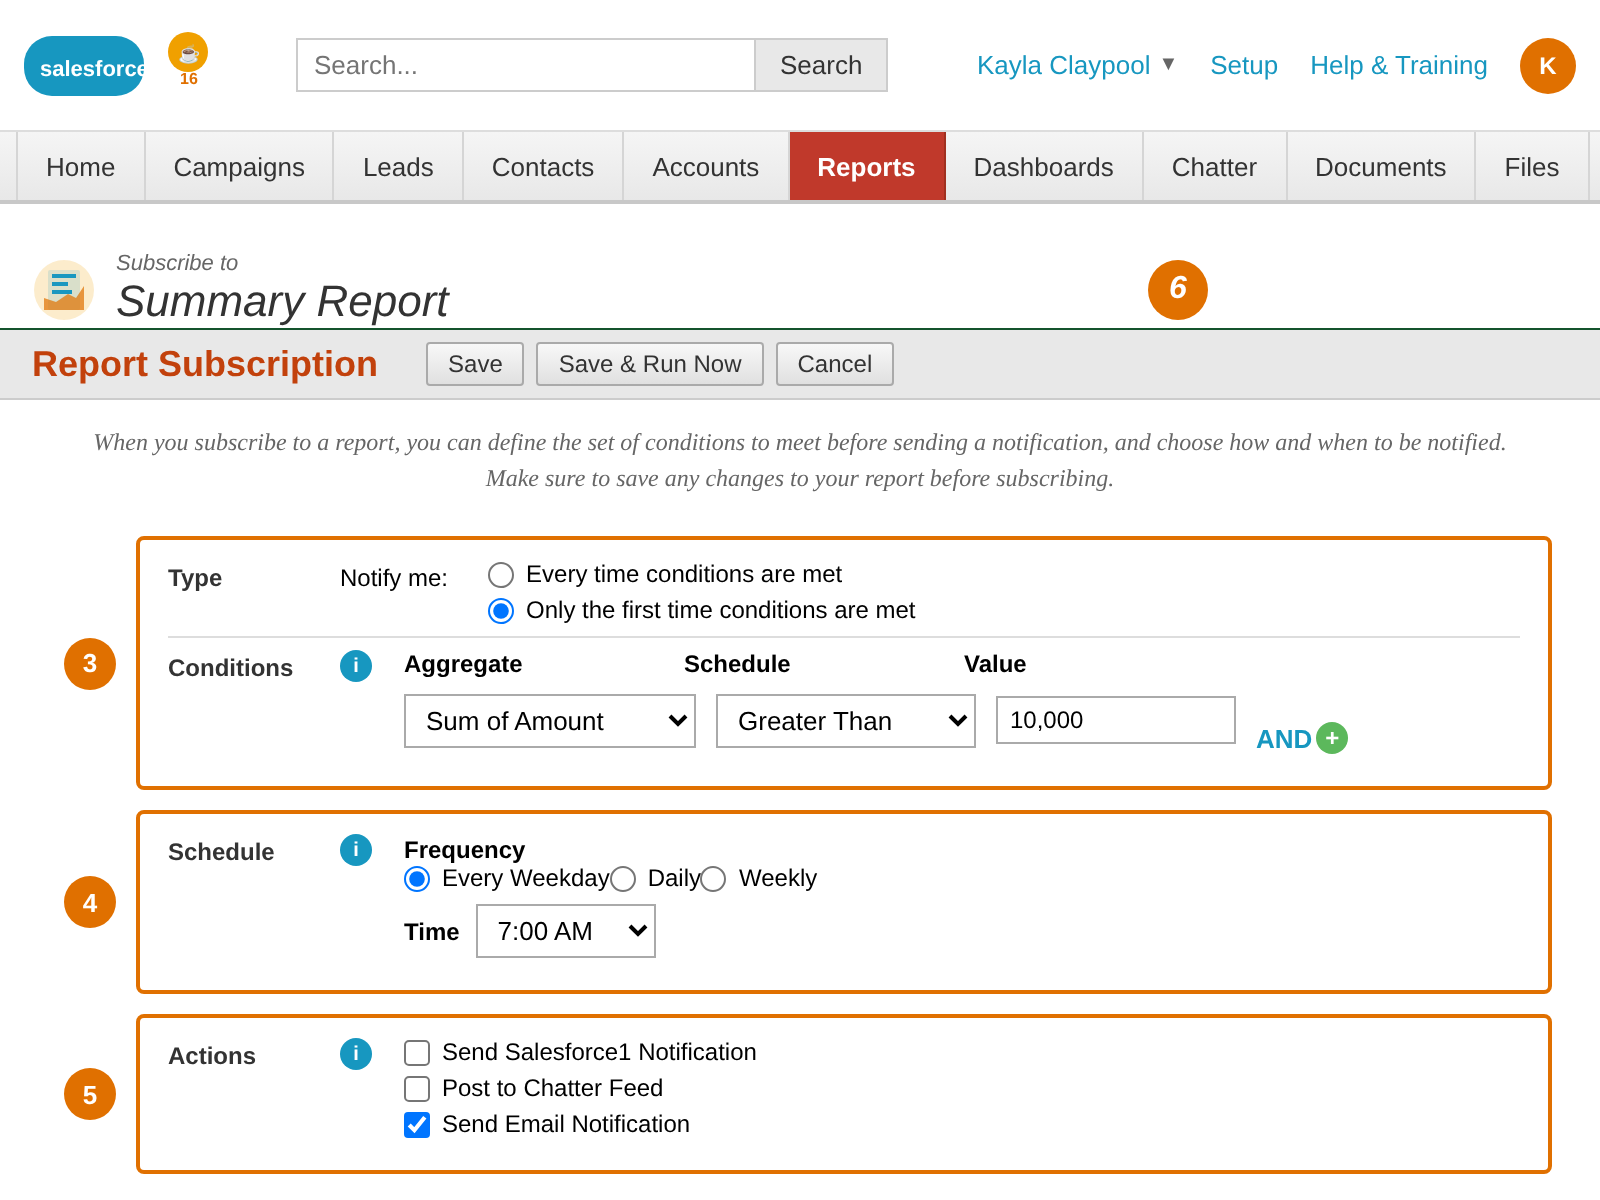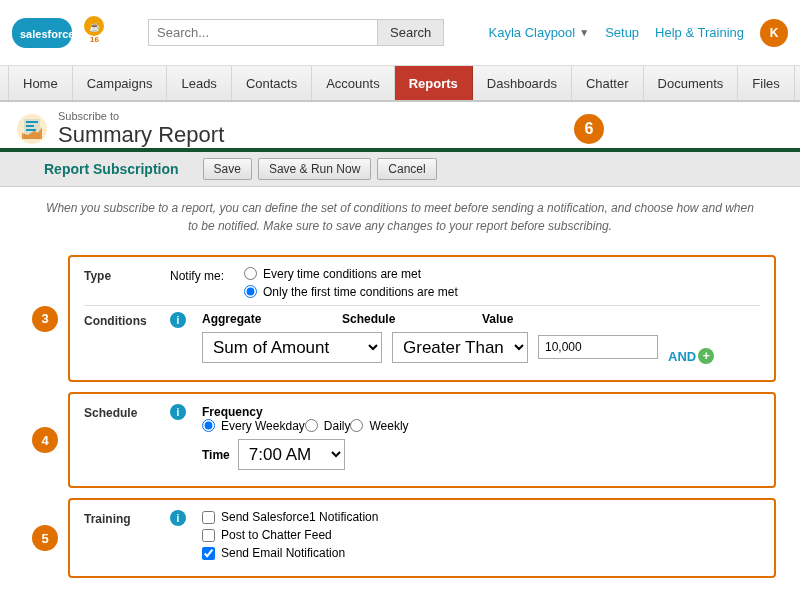--- a/index.html
+++ b/index.html
@@ -83,25 +83,26 @@
       background: #c0392b;
       color: white;
       font-weight: bold;
       border-color: #a03020;
     }
     .nav-item.plus { border-left: none; }
 
     
     .sub-header {
       background: #fff;
-      padding: 8px 16px 0;
+      padding: 24px 16px 0;
       display: flex;
       align-items: flex-start;
       justify-content: space-between;
-      border-bottom: 4px solid #14532d;
+      border-bottom: 1px solid #14532d;
+      font-style: italic;
     }
     .page-title-area { display: flex; align-items: center; gap: 10px; }
     .report-icon {
       width: 32px; height: 32px;
     }
     .subscribe-to { font-size: 11px; color: #666; display: block; }
     .page-title { font-size: 22px; color: #333; font-weight: normal; }
     .help-link { font-size: 12px; color: #1797c0; cursor: pointer; display: flex; align-items: center; gap: 4px; padding-top: 8px; }
 
     
@@ -109,39 +110,40 @@
 
     
     .section-header {
       background: #e8e8e8;
       border-bottom: 1px solid #ccc;
       padding: 6px 16px;
       display: flex;
       align-items: center;
       gap: 8px;
     }
-    .section-title { font-weight: bold; font-size: 14px; color: #0f766e; margin-left: 28px; }
+    .section-title { font-weight: bold; font-size: 18px; color: #c2410c; }
     .btn {
       border: 1px solid #aaa;
       background: linear-gradient(to bottom, #f8f8f8, #e0e0e0);
       padding: 3px 10px;
       font-size: 12px;
       cursor: pointer;
       border-radius: 2px;
       color: #333;
     }
 
     
     .info-text {
       text-align: center;
       padding: 12px 40px;
       font-size: 12px;
       color: #666;
       font-style: italic;
       line-height: 1.5;
+      font-family: Liberation Serif, serif;
     }
 
     
     .form-body { padding: 8px 24px 16px; position: relative; }
 
     .form-section {
       border: 2px solid #e07000;
       border-radius: 4px;
       margin-bottom: 10px;
       padding: 10px 14px;
@@ -171,27 +173,27 @@
       width: 16px; height: 16px;
       background: #1797c0;
       color: white;
       border-radius: 50%;
       font-size: 10px;
       font-weight: bold;
       cursor: pointer;
     }
 
     .notify-options { display: flex; flex-direction: column; gap: 4px; }
-    .radio-row { display: flex; align-items: flex-start; gap: 6px; font-size: 12px; }
+    .radio-row { display: flex; align-items: flex-end; gap: 6px; font-size: 12px; }
     input[type="radio"] { margin: 0; }
 
     select.form-select {
       border: 1px solid #aaa;
       padding: 4px 6px;
-      font-size: 17px;
+      font-size: 13px;
       background: white;
       cursor: pointer;
     }
     input.form-input {
       border: 1px solid #aaa;
       padding: 4px 6px;
       font-size: 12px;
       width: 120px;
     }
 
@@ -400,21 +402,21 @@
             </div>
           </div>
         </div>
       </div>
     </div>
 
     <div style="margin-left: 44px; position: relative;">
       <div class="side-badge">5</div>
       <div class="form-section">
         <div class="form-row">
-          <span class="field-label">Training</span>
+          <span class="field-label">Actions</span>
           <span class="info-icon">i</span>
           <div class="actions-list">
             <label class="check-row">
               <input type="checkbox" style="">
               <span>Send Salesforce1 Notification</span>
             </label>
             <label class="check-row">
               <input type="checkbox" style="">
               <span>Post to Chatter Feed</span>
             </label>

